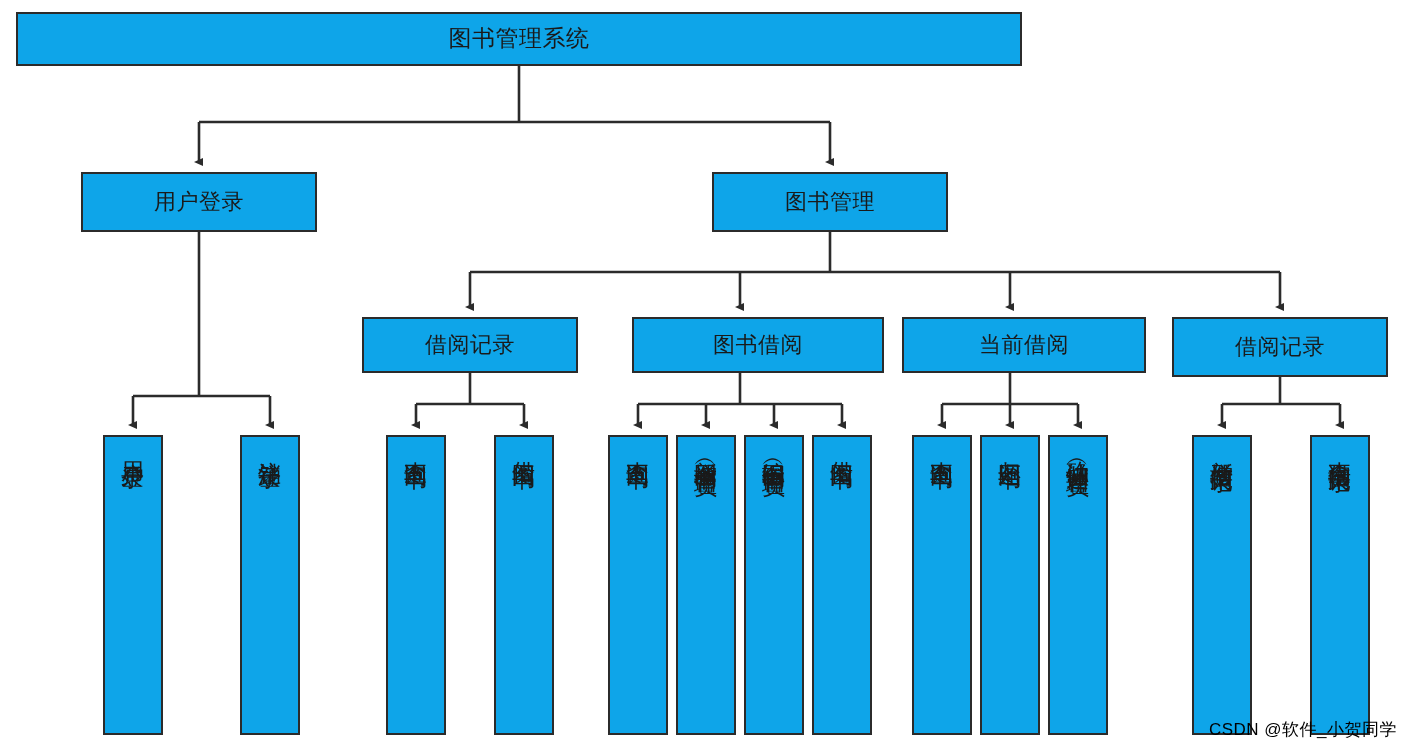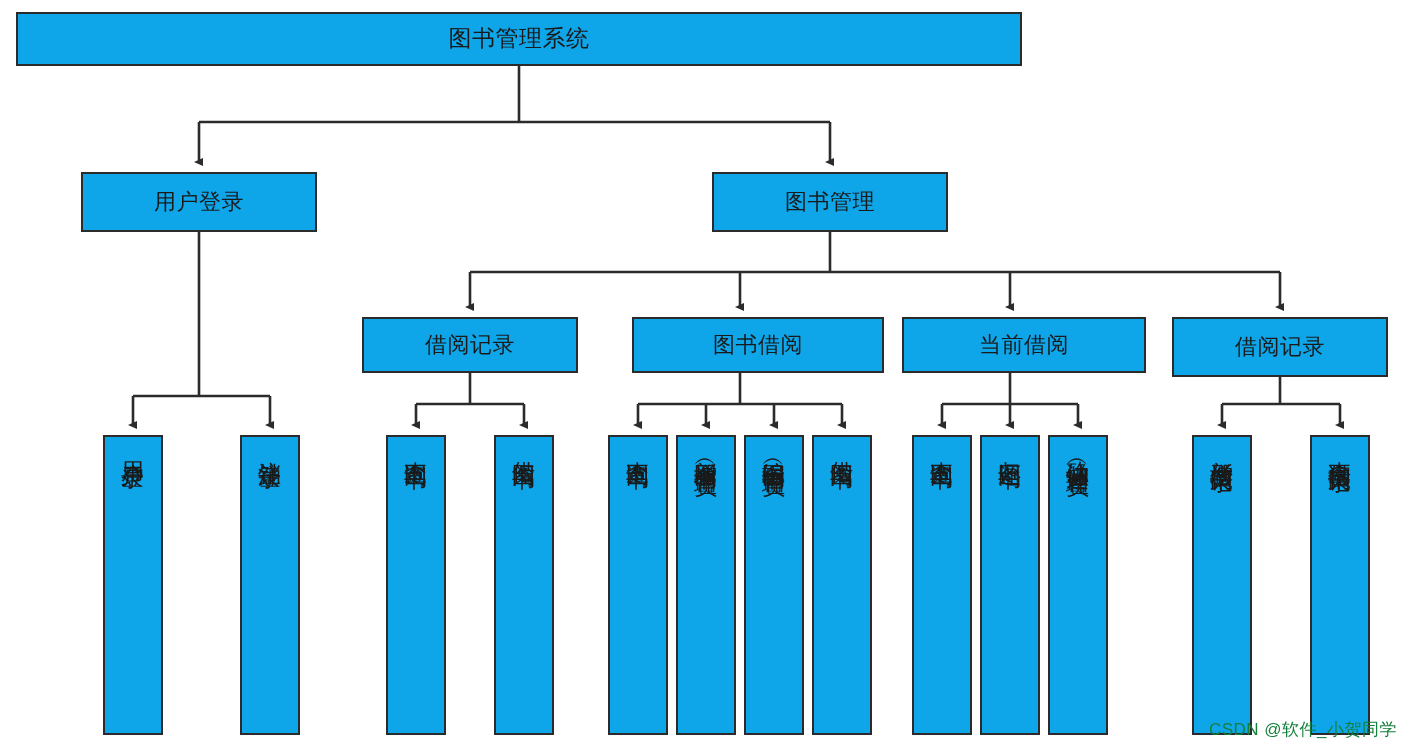--- a/index.html
+++ b/index.html
@@ -61,21 +61,21 @@
     white-space: nowrap;
   }
   .node.root .node-label {
     font-size: 23px;
   }
   .watermark {
     position: absolute;
     right: 8px;
     bottom: 6px;
     font-size: 17px;
-    color: #15803d;
+    color: #000000;
     letter-spacing: 0.5px;
     z-index: 5;
     white-space: nowrap;
   }
 </style>
 </head>
 <body>
 
 <div id="canvas">
 

